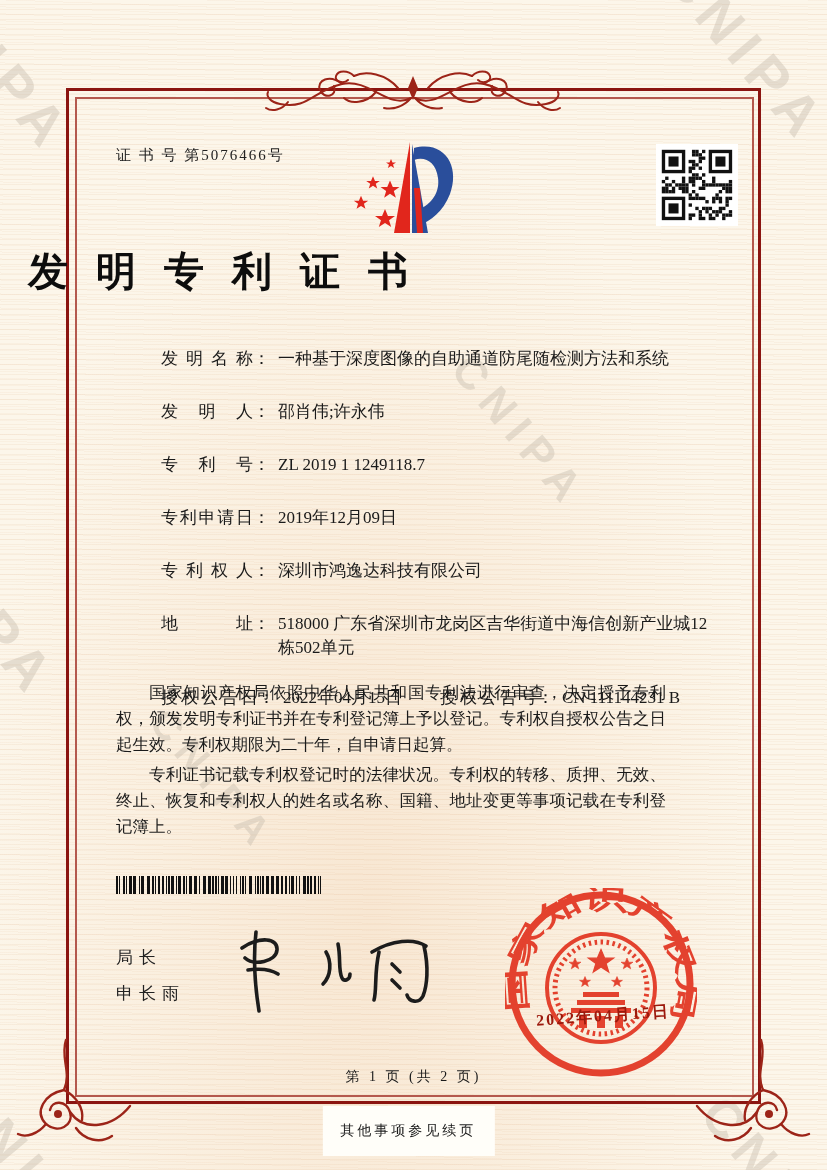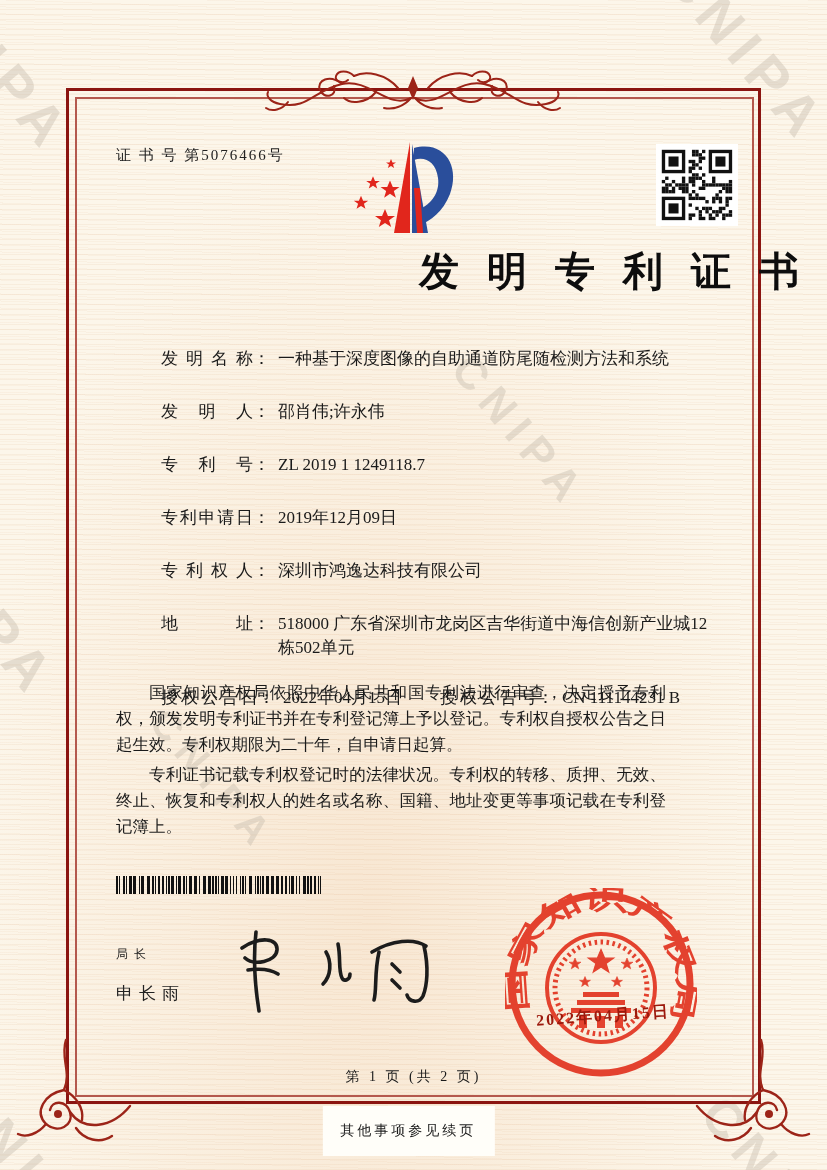--- a/index.html
+++ b/index.html
@@ -16,41 +16,41 @@
   .frame-outer{left:66px;top:88px;width:689px;height:1010px;border:3px solid #8b1511;}
   .frame-inner{left:75px;top:97px;width:675px;height:996px;border:2px solid #b4594e;}
   
   .wm{position:absolute;font-family:"Liberation Sans","DejaVu Sans",sans-serif;
       font-weight:bold;color:rgba(196,186,170,0.40);letter-spacing:10px;
       transform:rotate(50deg);transform-origin:left top;white-space:nowrap;pointer-events:none;}
   
   .cert-no{left:116px;top:146px;font-size:15px;letter-spacing:2px;color:#222;}
   .logo{left:348px;top:136px;}
   .qr{left:656px;top:144px;width:82px;height:82px;background:#fff;padding:0;}
-  .title{left:0;top:244px;width:827px;text-align:right;font-size:40px;font-weight:bold;
+  .title{left:0;top:244px;width:827px;text-align:left;font-size:40px;font-weight:bold;
          letter-spacing:28px;text-indent:28px;color:#0d0d0d;}
   
   .fields{left:116px;top:347px;width:548px;font-size:17px;margin-left:45px;}
   .frow{display:flex;line-height:24px;margin-bottom:29px;}
   .flabel{display:inline-block;width:92px;text-align:justify;text-align-last:justify;flex:none;}
   .fcolon{flex:none;margin-right:8px;}
   .fvalue{flex:1;}
   .grow2{display:flex;line-height:24px;}
   .gpair{display:flex;}
   .gpair .flabel{width:97px;}
   .gpair2{margin-left:38px;}
   
   .bodytext{left:116px;top:680px;width:550px;font-size:16.5px;line-height:26px;text-align:justify;}
   .bodytext p{margin:0 0 4px 0;text-indent:2em;}
   
   .barcode{left:116px;top:876px;width:212px;height:18px;white-space:nowrap;overflow:hidden;}
   .barcode i{display:inline-block;height:18px;background:#111;vertical-align:top;}
   
   .signer-title{left:116px;top:946px;font-family:"Liberation Sans","DejaVu Sans",sans-serif;
-                font-size:12px;letter-spacing:6px;color:#222;}
+                font-size:17px;letter-spacing:6px;color:#222;}
   .signer-name{left:116px;top:982px;font-family:"Liberation Sans","DejaVu Sans",sans-serif;
                font-size:17px;letter-spacing:6px;color:#222;}
   .signature{left:226px;top:918px;}
   
   .seal{left:505px;top:888px;}
   .seal-date{left:512px;top:1006px;width:182px;text-align:center;font-size:16px;font-weight:bold;
              color:#9c190c;letter-spacing:2px;transform:rotate(-4deg);}
   
   .page-info{left:0;top:1068px;width:827px;text-align:center;font-size:14px;letter-spacing:3px;}
   .cont-box{left:50%;top:1106px;transform:translateX(-53%);background:#fffef9;

